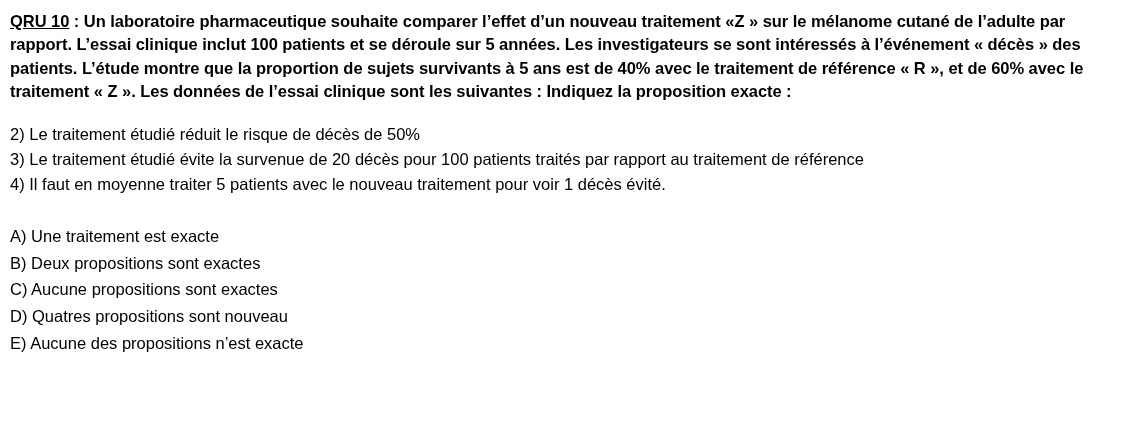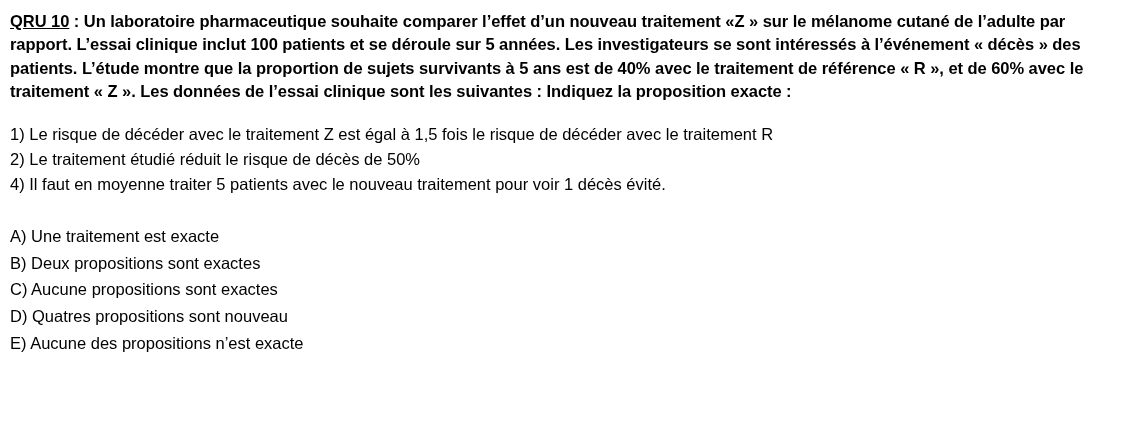--- a/index.html
+++ b/index.html
@@ -50,22 +50,22 @@
   }
 </style>
 </head>
 <body>
 
 <div class="page">
 
   <p class="stem"><span class="stem-label">QRU 10</span><span> : </span><span>Un laboratoire pharmaceutique souhaite comparer l’effet d’un nouveau traitement «Z » sur le mélanome cutané de l’adulte par rapport. L’essai clinique inclut 100 patients et se déroule sur 5 années. Les investigateurs se sont intéressés à l’événement « décès » des patients. L’étude montre que la proportion de sujets survivants à 5 ans est de 40%  avec le traitement de référence « R », et de 60% avec le traitement « Z ». Les données de l’essai clinique sont les suivantes : Indiquez la proposition exacte :</span></p>
 
   <div class="propositions">
-    <div class="prop-item">1) Le risque de décéder avec le traitement Z est égal à 1,5 fois le risque de décéder avec le traitement R</div>
     <div class="prop-item">2) Le traitement étudié réduit le risque de décès de 50%</div>
+    <div class="prop-item">3) Le traitement étudié évite la survenue de 20 décès pour 100 patients traités par rapport au traitement de référence</div>
     <div class="prop-item">4) Il faut en moyenne traiter 5 patients avec le nouveau traitement pour voir 1 décès évité.</div>
   </div>
 
   <div class="answers">
     <div class="answer-item">A) Une traitement est exacte</div>
     <div class="answer-item">B) Deux propositions sont exactes</div>
     <div class="answer-item">C) Aucune propositions sont exactes</div>
     <div class="answer-item">D) Quatres propositions sont nouveau</div>
     <div class="answer-item">E) Aucune des propositions n’est exacte</div>
   </div>

